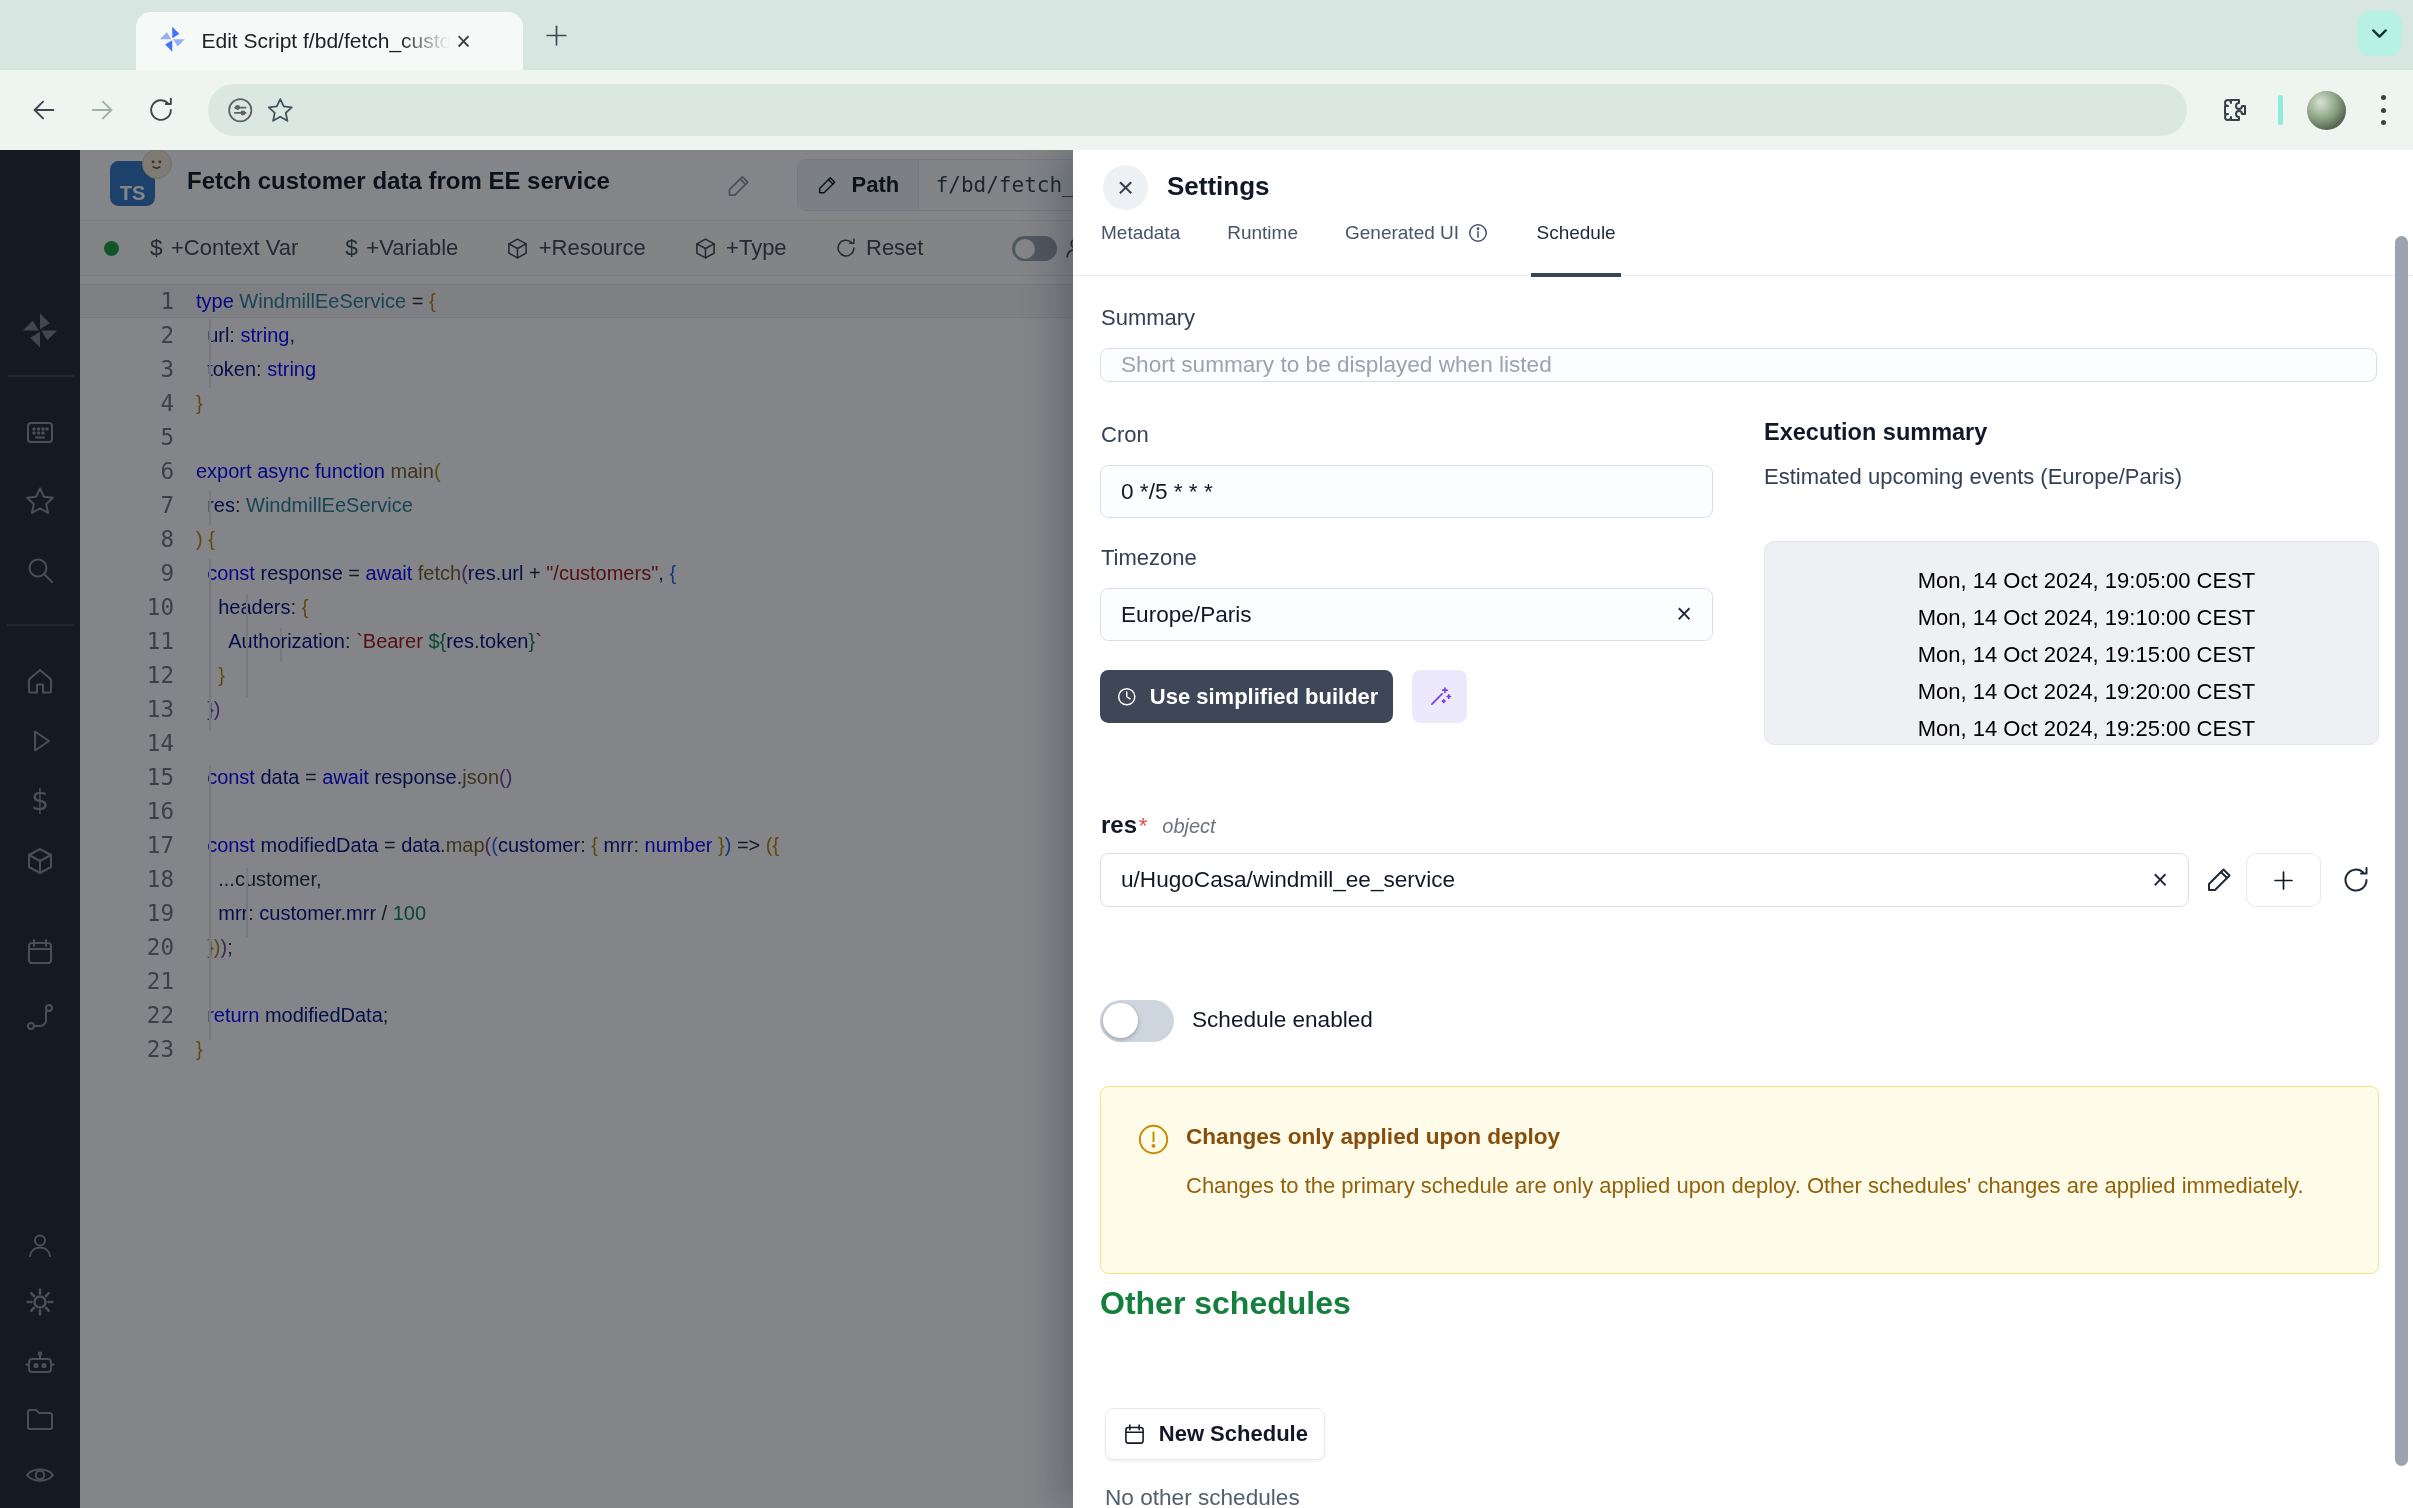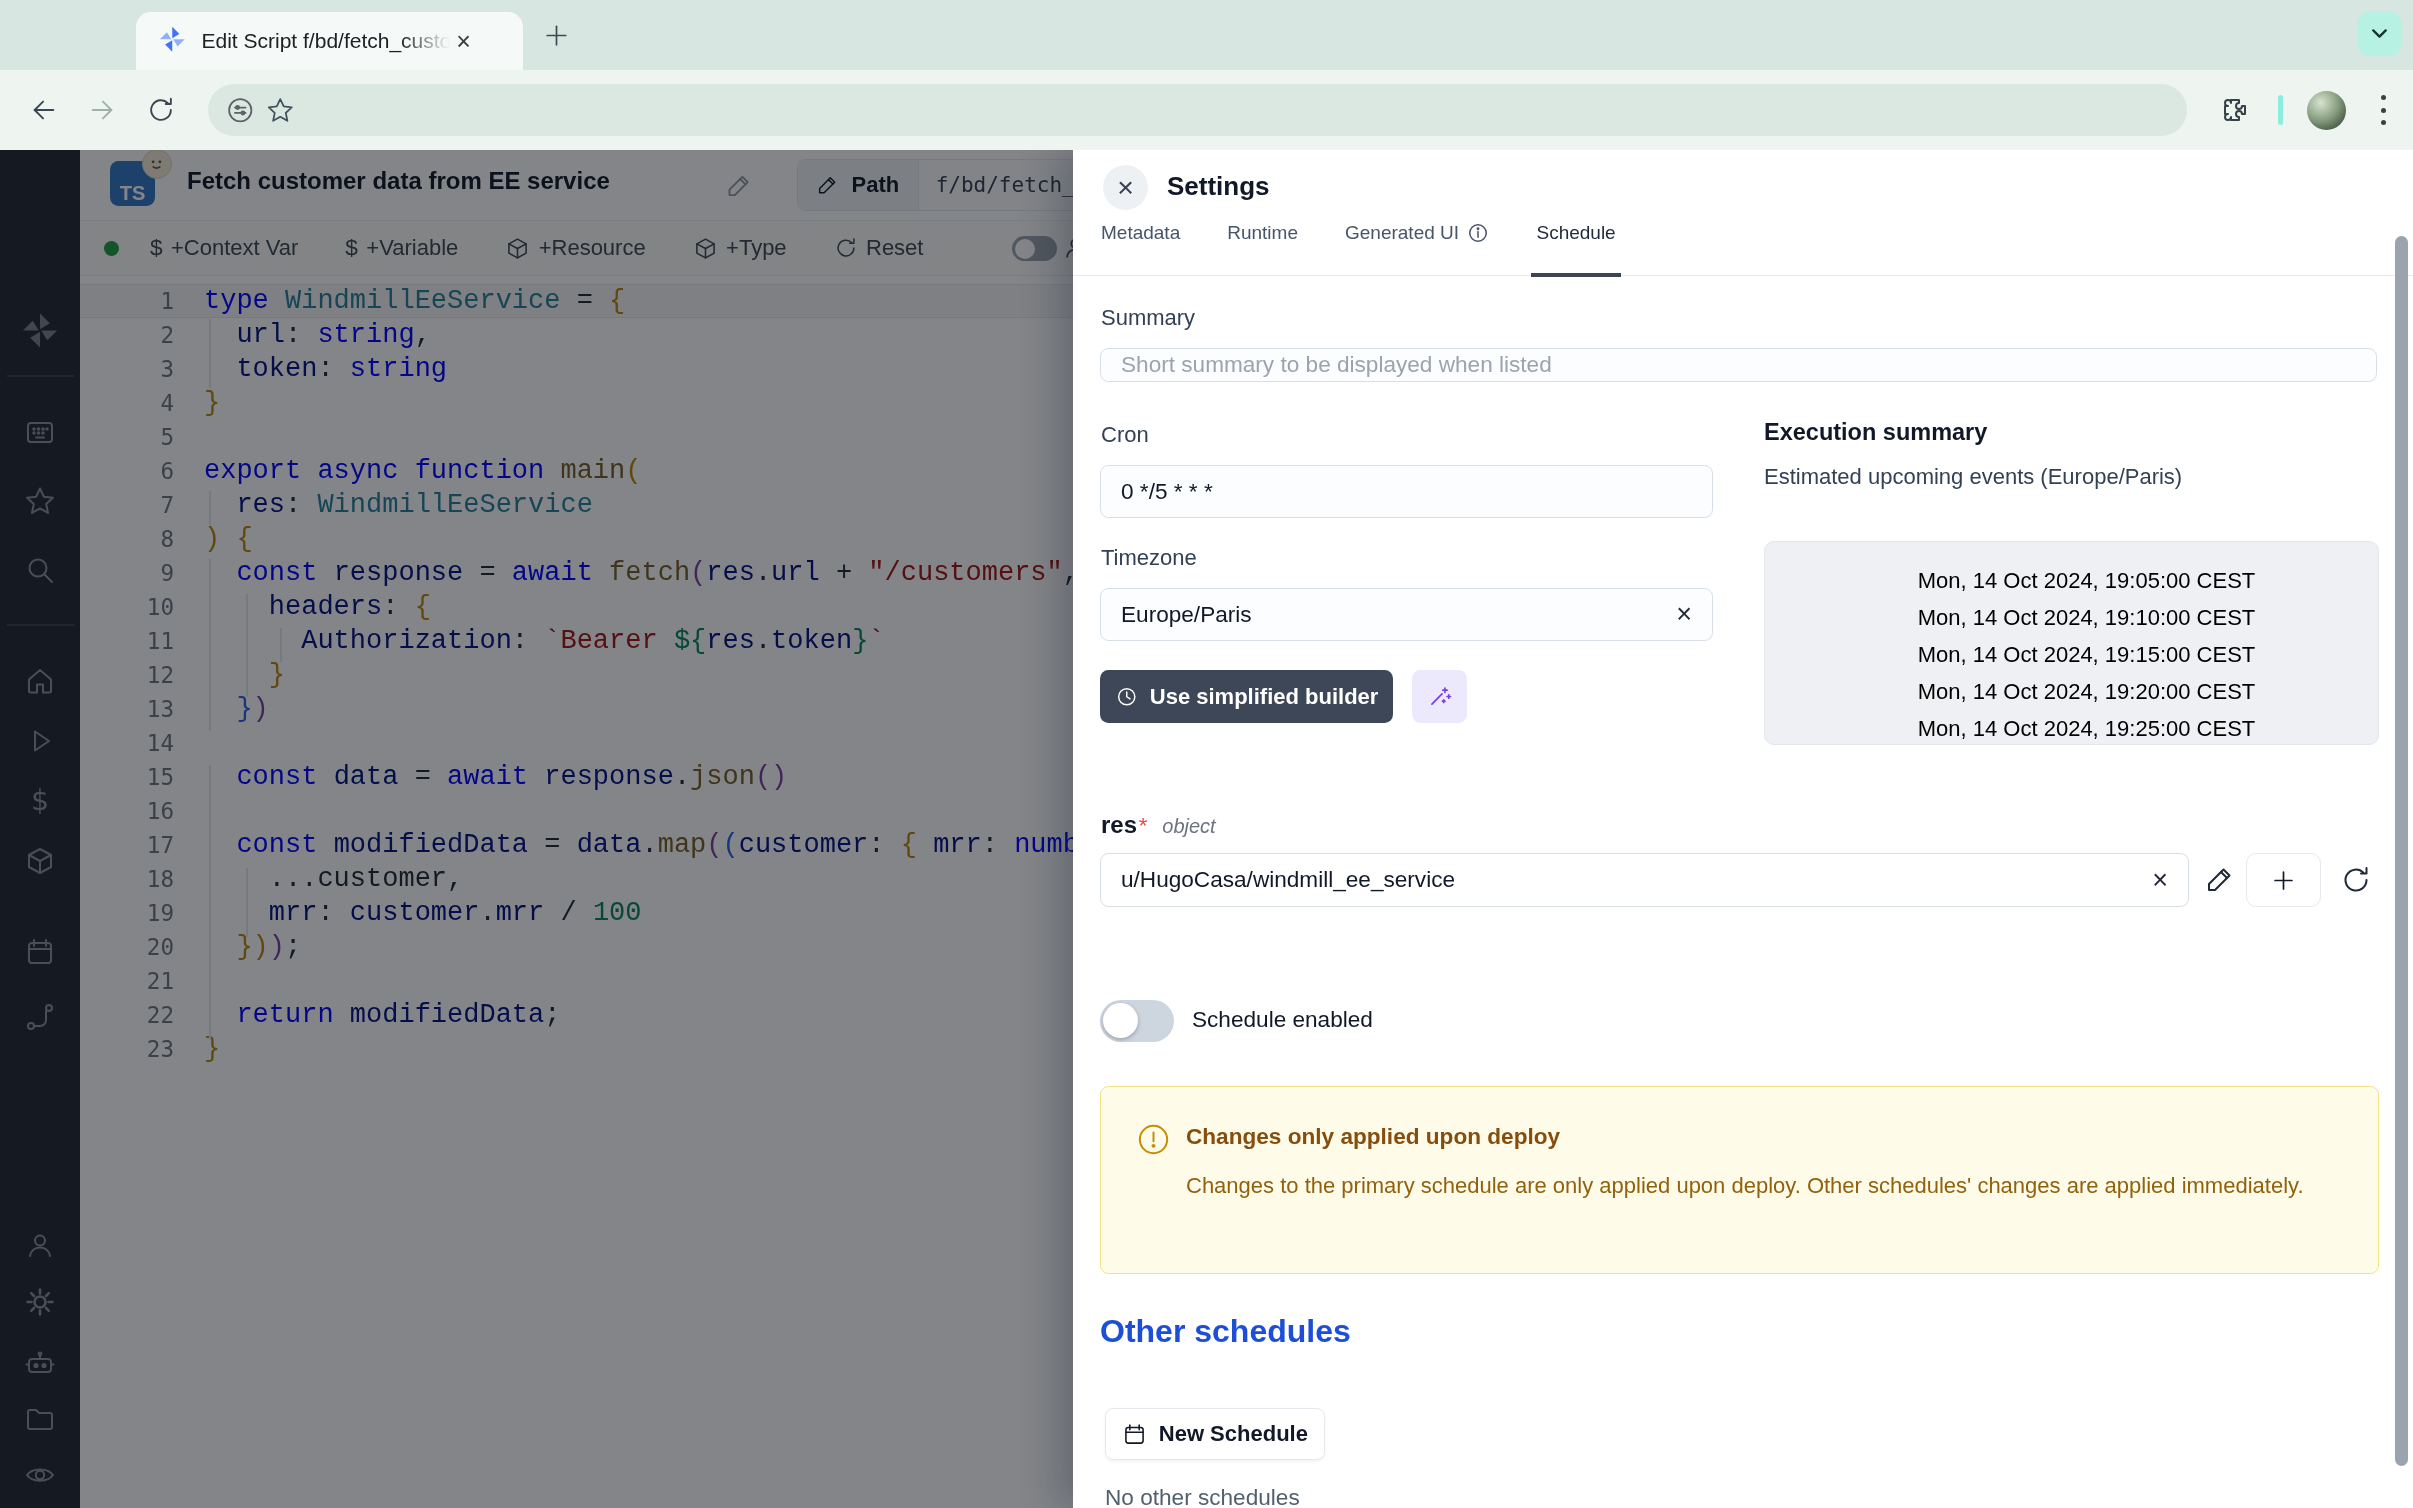--- a/index.html
+++ b/index.html
@@ -60,21 +60,21 @@
   .tb-item .dollar{font-size:22.6px;font-weight:500;}
   .tb-toggle{position:absolute;left:932px;top:15px;width:45px;height:25px;border-radius:12.6px;background:#9aa3ad;}
   .tb-toggle i{position:absolute;left:2.5px;top:2.5px;width:20px;height:20px;border-radius:50%;background:#fff;}
   .tb-person{position:absolute;left:982px;top:13.4px;color:#3f4854;}
 
   
   #editor{position:absolute;left:80px;top:127px;width:2333px;height:1232px;background:#fff;padding-top:8.4px;box-sizing:border-box;}
   .code-line{height:34px;display:flex;align-items:center;}
   .code-line.active{background:rgba(0,0,0,0.045);box-shadow:inset 0 0.8px 0 rgba(0,0,0,.07),inset 0 -0.8px 0 rgba(0,0,0,.07);}
   .ln{width:94px;text-align:right;font-family:"DejaVu Sans Mono",monospace;font-size:22.6px;color:#6e7681;flex:0 0 auto;}
-  .lc{margin-left:30px;font-family:Liberation Mono, monospace;font-size:27px;white-space:pre;color:#1f2937;}
+  .lc{margin-left:22px;font-family:Liberation Sans, sans-serif;font-size:20px;white-space:pre;color:#1f2937;}
   .guide{position:absolute;width:1.7px;background:#e4e6e8;}
   .tk-kw{color:#0000ff}.tk-ty{color:#267f99}.tk-fn{color:#795e26}.tk-str{color:#a31515}
   .tk-num{color:#098658}.tk-var{color:#001080}.tk-pl{color:#1f2937}
   .tk-b1{color:#b8860b}.tk-b2{color:#7b3fa0}.tk-b3{color:#2563eb}
 
   
   #dim{position:absolute;top:149px;left:0;width:1073px;height:1359px;background:rgba(8,11,18,0.5);z-index:20;}
 
   
   #panel{position:absolute;left:1073px;top:149px;width:1341px;height:1359px;background:#fff;z-index:30;
@@ -110,21 +110,21 @@
             box-sizing:border-box;display:flex;align-items:center;justify-content:center;color:#111827;background:#fff;}
   .sched-toggle{position:absolute;left:27px;top:851px;width:74px;height:42px;border-radius:21px;background:#cdd5df;}
   .sched-toggle i{position:absolute;left:3.4px;top:3.4px;width:35px;height:35px;border-radius:50%;background:#fff;
                   box-shadow:0 1.7px 4.2px rgba(0,0,0,.25);}
   .sched-label{position:absolute;left:119px;top:858px;font-size:22.6px;font-weight:500;color:#111827;}
   .warnbox{position:absolute;left:27px;top:937px;width:1279px;height:188px;background:#fefce8;
            border:1.7px solid #f1e383;border-radius:8.4px;box-sizing:border-box;}
   .warn-ic{position:absolute;left:35px;top:35px;color:#ca8a04;}
   .warn-title{position:absolute;left:85px;top:37px;font-size:22.6px;font-weight:700;color:#854d0e;}
   .warn-body{position:absolute;left:85px;top:80px;width:1148px;font-size:22px;color:#92610e;line-height:37px;}
-  .os-title{position:absolute;left:27px;top:1164px;font-size:32px;font-weight:700;color:#1d4ed8;}
+  .os-title{position:absolute;left:27px;top:1136px;font-size:32px;font-weight:700;color:#15803d;}
   .new-btn{position:absolute;left:32px;top:1259px;width:220px;height:52px;background:#fff;border:1.7px solid #e5e9ee;
            border-radius:8.4px;box-sizing:border-box;display:flex;align-items:center;justify-content:center;gap:11.7px;
            font-size:22px;font-weight:600;color:#111827;box-shadow:0 1.7px 3.4px rgba(0,0,0,.05);}
   .empty-text{position:absolute;left:32px;top:1336px;font-size:22.6px;color:#51606f;}
   .scroll-thumb{position:absolute;left:1322px;top:87px;width:12.6px;height:1230px;border-radius:6.7px;background:#9aa3ae;}
 </style>
 </head>
 <body>
 
 <div id="app">

